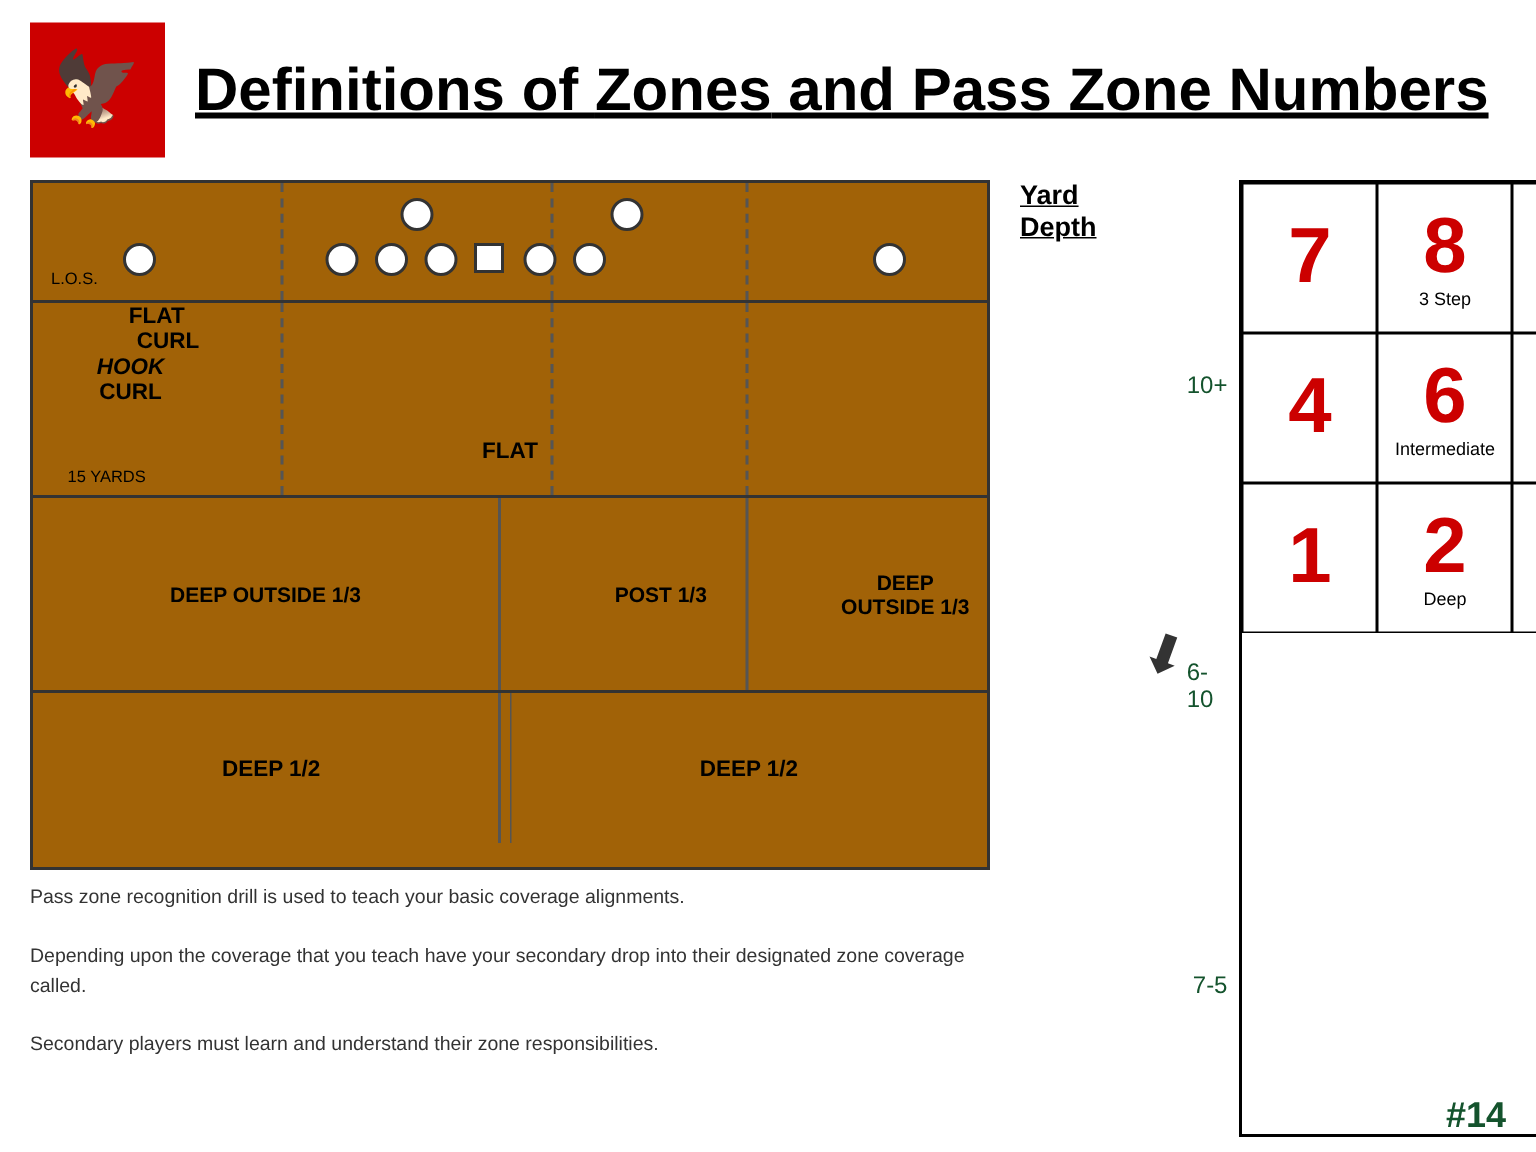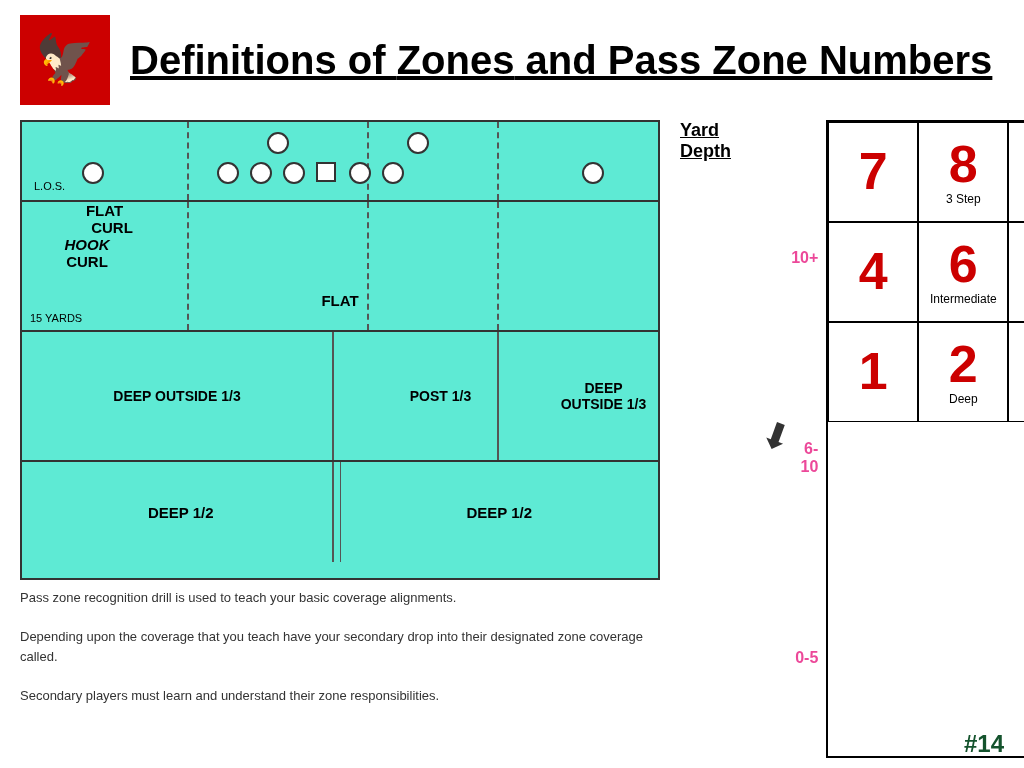--- a/index.html
+++ b/index.html
@@ -59,21 +59,21 @@
     
     #field-section {
       flex: 0 0 640px;
       display: flex;
       flex-direction: column;
     }
 
     #field-diagram {
       border: 2px solid #333;
       position: relative;
-      background: #5eead4;
+      background: #a16207;
       height: 460px;
     }
 
     
     #los-row {
       height: 80px;
       display: flex;
       align-items: flex-end;
       padding-bottom: 5px;
       border-bottom: 2px solid #333;
@@ -109,21 +109,21 @@
     #middle-zone {
       height: 130px;
       position: relative;
       display: flex;
     }
 
     .yards-label {
       font-size: 11px;
       position: absolute;
       bottom: 6px;
-      left: 8px;
+      left: 23px;
     }
 
     
     #deep-zone {
       height: 130px;
       display: flex;
       gap: 12px;
     }
 
     
@@ -165,23 +165,23 @@
     #yard-labels {
       display: flex;
       flex-direction: column;
       justify-content: space-around;
       margin-right: 8px;
       padding-top: 38px;
     }
 
     .yard-label {
       font-size: 16px;
-      font-weight: bold;
-      color: #ec4899;
-      text-align: right;
+      font-weight: normal;
+      color: #14532d;
+      text-align: left;
       flex: 1;
       display: flex;
       align-items: center;
       justify-content: flex-end;
     }
 
     #zone-table {
       border: 2px solid #000;
       display: grid;
       grid-template-columns: repeat(3, 90px);
@@ -361,21 +361,21 @@
 
     <div id="arrow-row">
       <span id="down-arrow">⬇</span>
     </div>
 
     <div id="zone-table-wrapper">
 
       <div id="yard-labels">
         <div class="yard-label">10+</div>
         <div class="yard-label">6-10</div>
-        <div class="yard-label">0-5</div>
+        <div class="yard-label">7-5</div>
       </div>
 
       <div id="zone-table">
 
         <div class="zone-num-cell">
           <span class="zone-number">7</span>
           <span class="zone-sub-label"></span>
         </div>
         <div class="zone-num-cell">
           <span class="zone-number">8</span>

